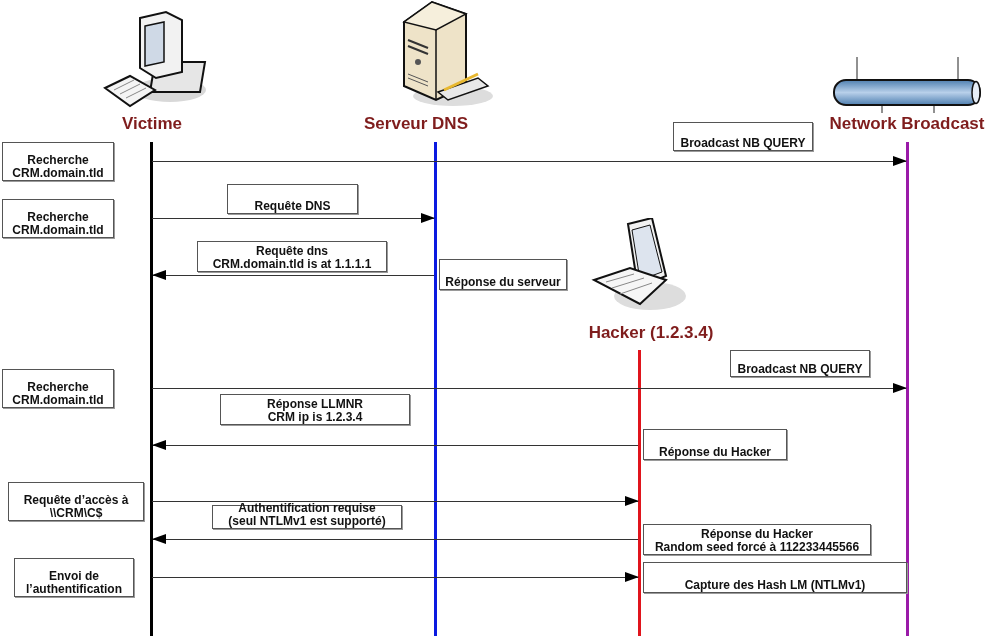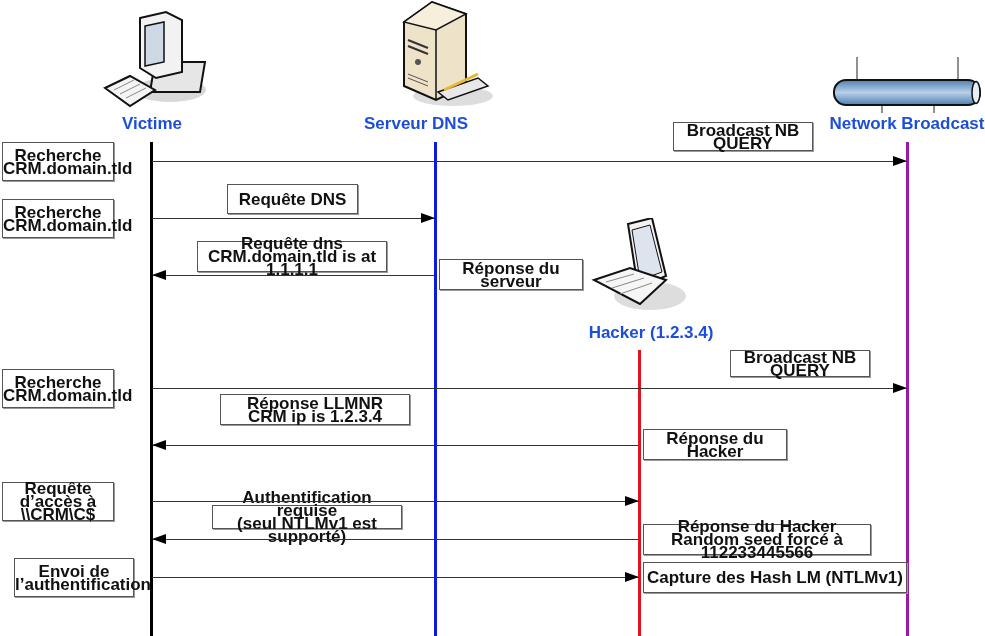--- a/index.html
+++ b/index.html
@@ -1,19 +1,19 @@
 <!DOCTYPE html>
 <html><head>
 <meta charset="utf-8">
 <style>
   html, body { margin:0; padding:0; background:#ffffff; }
   body { width:985px; height:636px; position:relative; overflow:hidden; font-family:"Liberation Sans", sans-serif; }
-  .actor-label { position:absolute; font-weight:bold; font-size:17px; color:#1d4ed8; white-space:nowrap; transform:translateX(-50%); }
+  .actor-label { position:absolute; font-weight:bold; font-size:17px; color:#7f1d1d; white-space:nowrap; transform:translateX(-50%); }
   .lifeline { position:absolute; width:3px; }
-  .box { position:absolute; border:1px solid #555; background:#fff; box-shadow:1px 1px 0 #9a9a9a; font-weight:bold; font-size:17px; color:#111; text-align:center; display:flex; flex-direction:column; justify-content:center; line-height:13px; box-sizing:border-box; }
+  .box { position:absolute; border:1px solid #555; background:#fff; box-shadow:1px 1px 0 #9a9a9a; font-weight:bold; font-size:12px; color:#111; text-align:center; display:flex; flex-direction:column; justify-content:flex-end; line-height:13px; box-sizing:border-box; }
   .arrow { position:absolute; height:0; border-top:1px solid #333; }
   .arrow .head-r { position:absolute; right:-1px; top:-6px; width:0; height:0; border-top:5px solid transparent; border-bottom:5px solid transparent; border-left:14px solid #000; }
   .arrow .head-l { position:absolute; left:-1px; top:-6px; width:0; height:0; border-top:5px solid transparent; border-bottom:5px solid transparent; border-right:14px solid #000; }
   svg.icon { position:absolute; }
 </style>
 </head>
 <body>
 
 <svg class="icon" style="left:100px;top:10px" width="110" height="100" viewBox="0 0 110 100">
   <ellipse cx="70" cy="80" rx="36" ry="12" fill="#d8d8d8"></ellipse>
@@ -78,21 +78,21 @@
   <span>CRM.domain.tld</span>
 </div>
 <div class="box" style="left:2px;top:199px;width:112px;height:39px">
   <span>Recherche</span>
   <span>CRM.domain.tld</span>
 </div>
 <div class="box" style="left:2px;top:369px;width:112px;height:39px">
   <span>Recherche</span>
   <span>CRM.domain.tld</span>
 </div>
-<div class="box" style="left:2px;top:482px;width:112px;height:39px">
+<div class="box" style="left:8px;top:482px;width:136px;height:39px">
   <span>Requête d’accès à</span>
   <span>\\CRM\C$</span>
 </div>
 <div class="box" style="left:14px;top:558px;width:120px;height:39px">
   <span>Envoi de</span>
   <span>l’authentification</span>
 </div>
 
 <div class="box" style="left:673px;top:122px;width:140px;height:29px">
   <span>Broadcast NB QUERY</span>
@@ -109,21 +109,21 @@
 </div>
 <div class="box" style="left:220px;top:394px;width:190px;height:31px">
   <span>Réponse LLMNR</span>
   <span>CRM ip is 1.2.3.4</span>
 </div>
 <div class="box" style="left:212px;top:505px;width:190px;height:24px">
   <span>Authentification requise</span>
   <span>(seul NTLMv1 est supporté)</span>
 </div>
 
-<div class="box" style="left:439px;top:259px;width:144px;height:31px">
+<div class="box" style="left:439px;top:259px;width:128px;height:31px">
   <span>Réponse du serveur</span>
 </div>
 <div class="box" style="left:643px;top:429px;width:144px;height:31px">
   <span>Réponse du Hacker</span>
 </div>
 <div class="box" style="left:643px;top:524px;width:228px;height:31px">
   <span>Réponse du Hacker</span>
   <span>Random seed forcé à 112233445566</span>
 </div>
 <div class="box" style="left:643px;top:562px;width:264px;height:31px">

